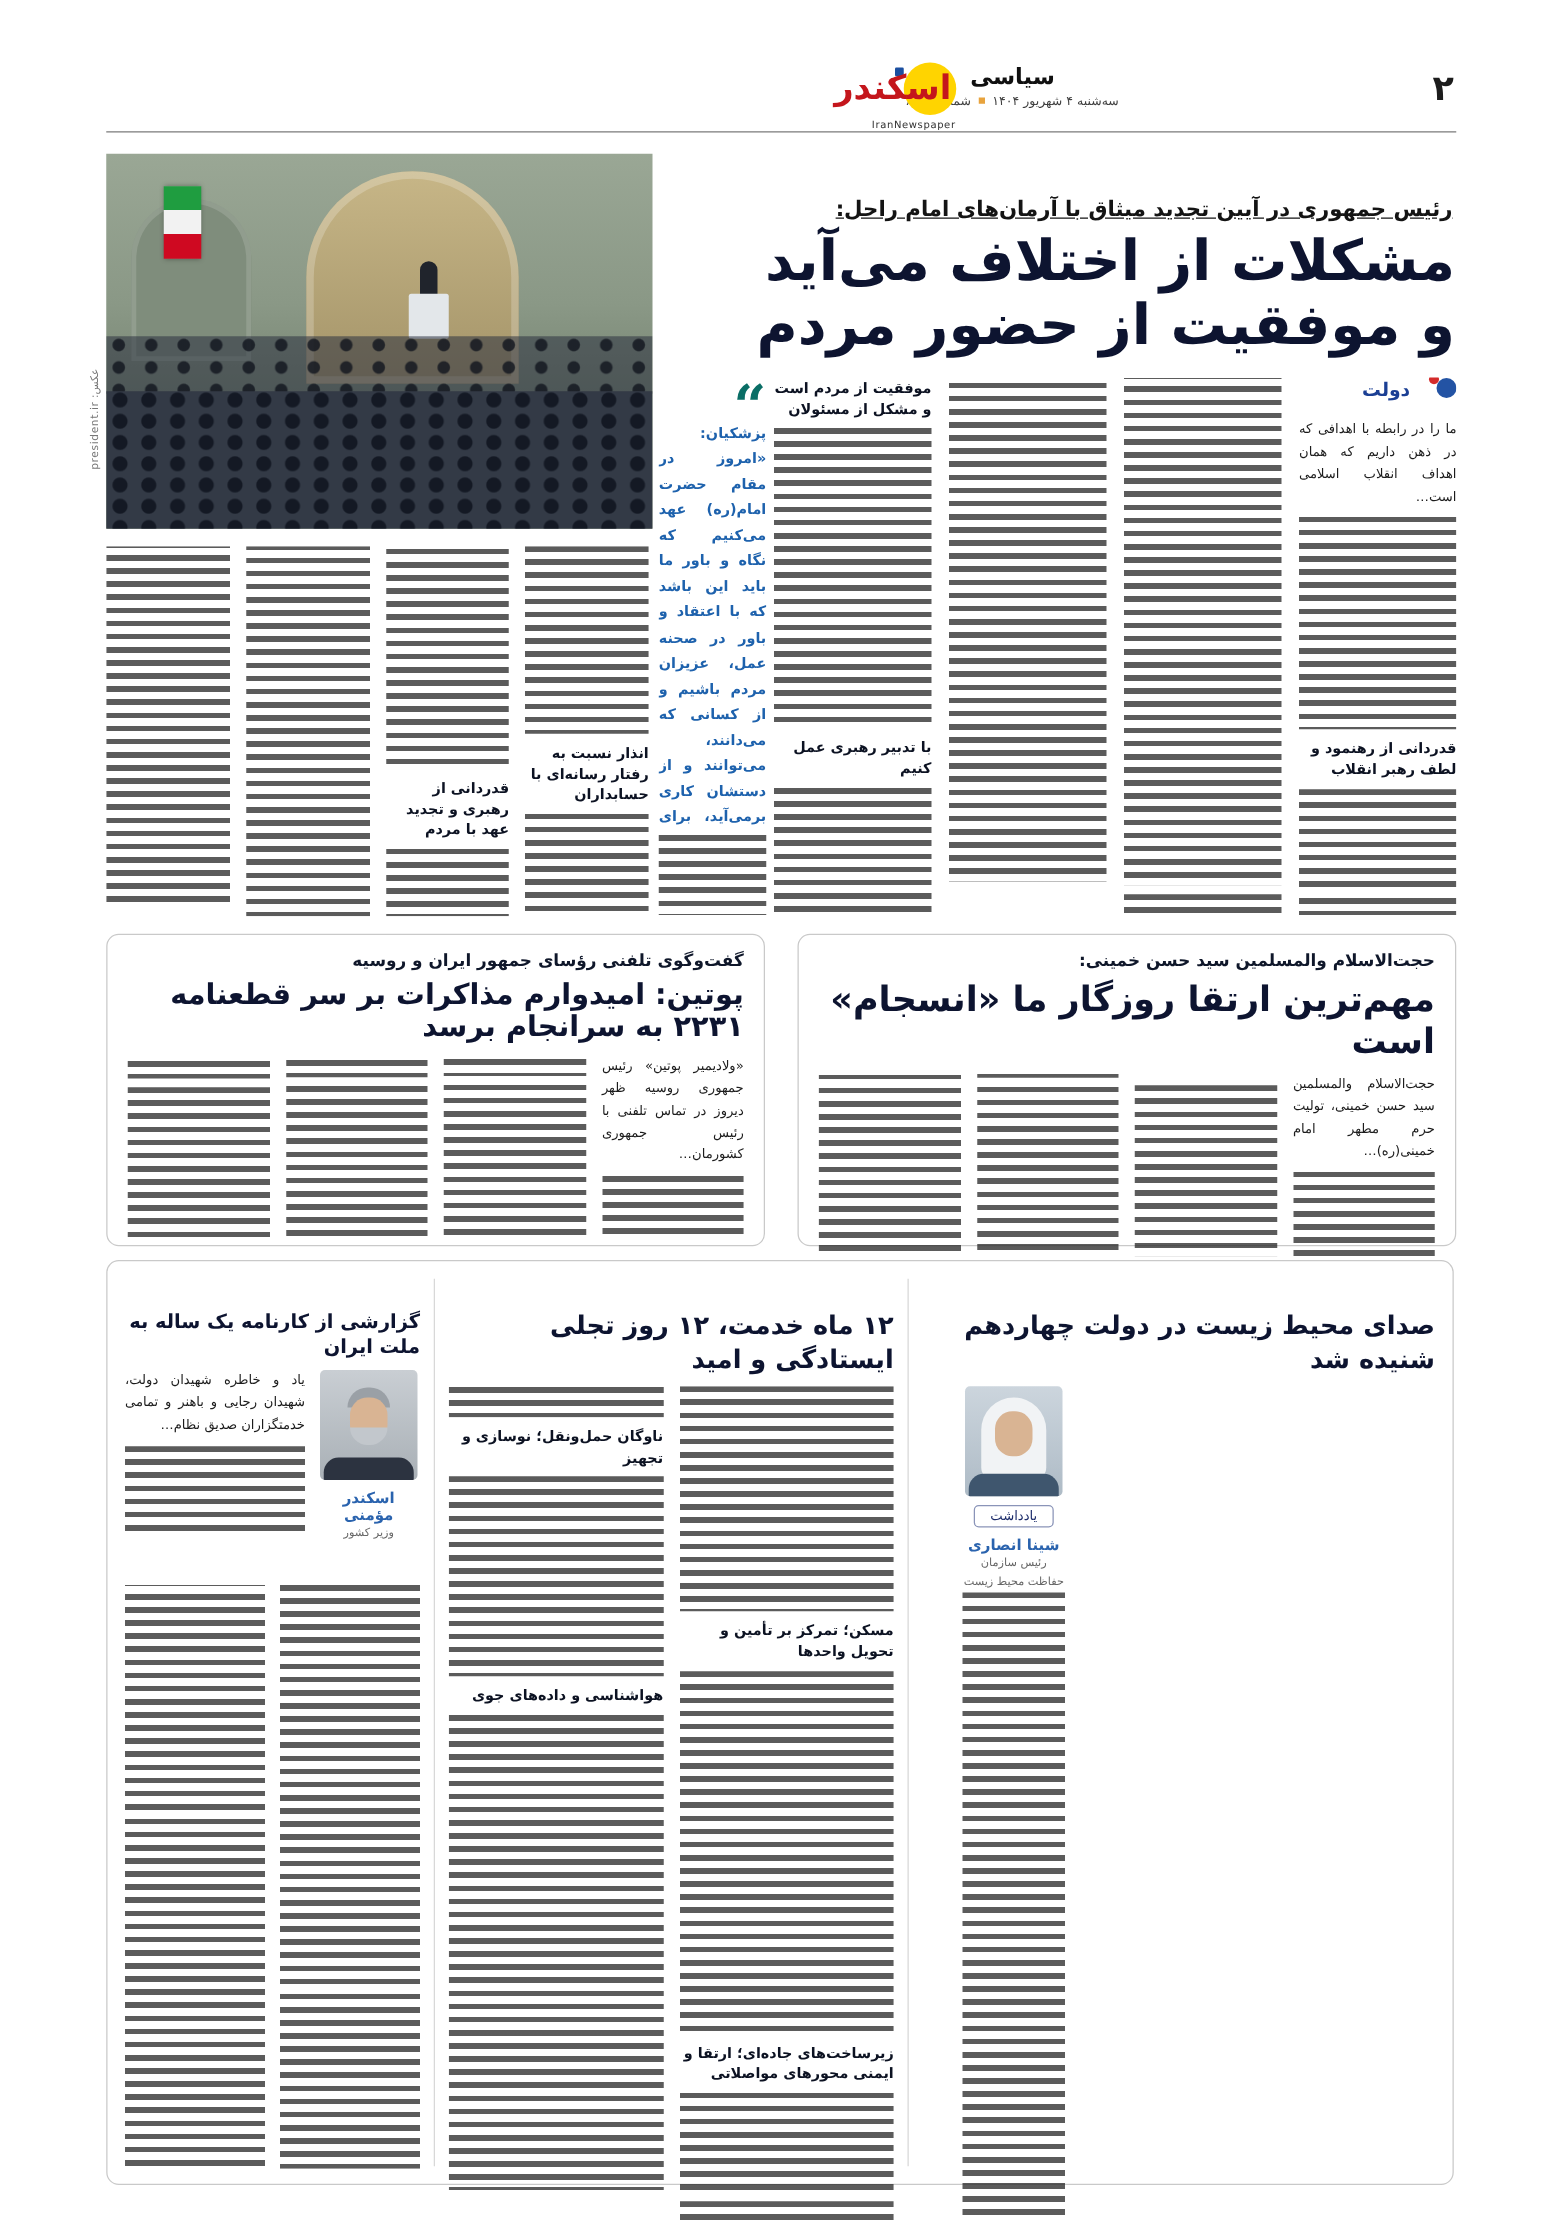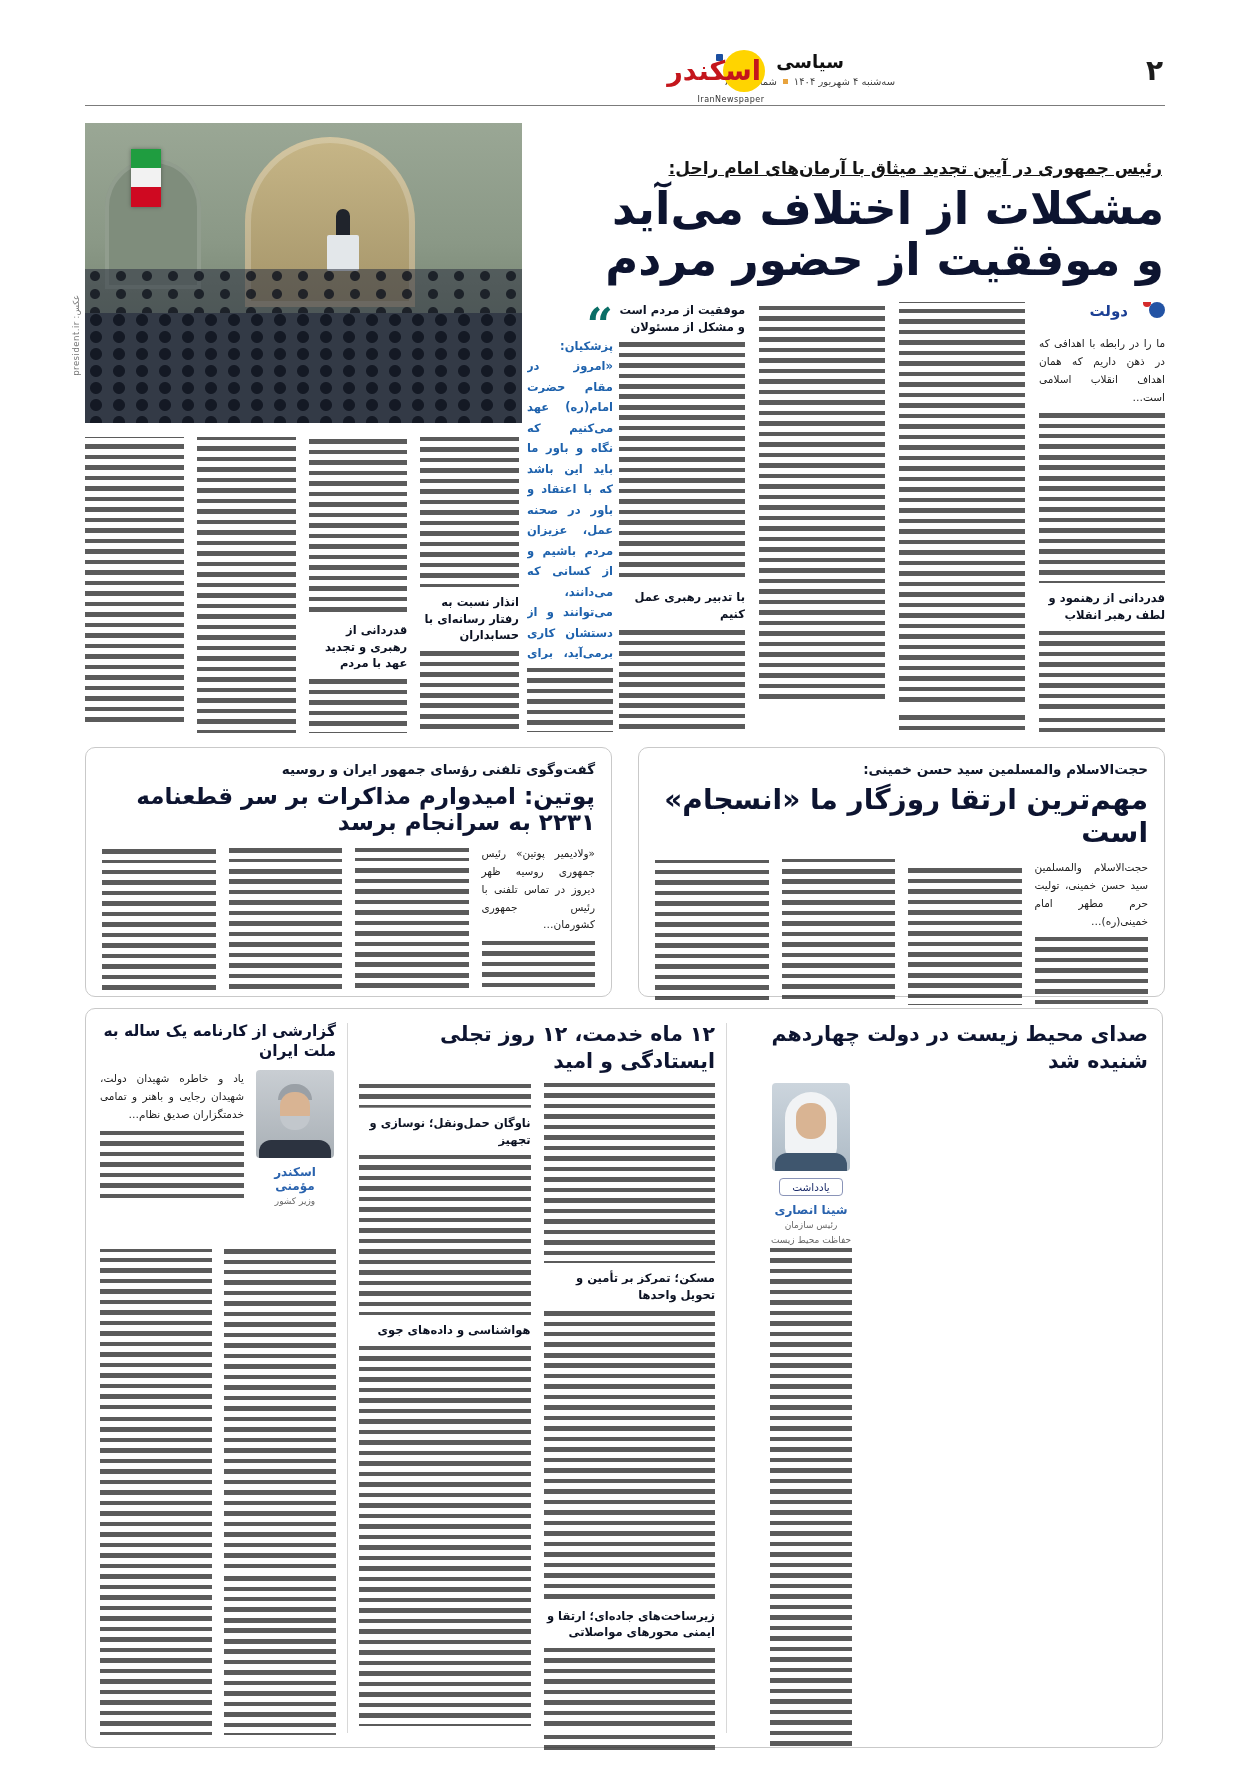--- a/index.html
+++ b/index.html
@@ -185,21 +185,21 @@
   
   .bbox {
     position: absolute; left: 85px; top: 1008px;
     width: 1078px; height: 740px;
     border: 1px solid #c9c9c9; border-radius: 10px;
     padding: 12px 14px;
     background: #fff;
     display: flex;
   }
   .vdiv { width: 1px; background: #d8d8d8; margin: 2px 11px; flex: 0 0 auto; }
-  .bart { display: flex; flex-direction: column; }
+  .bart { display: flex; flex-direction: column; margin-top: 26px; }
   .bart.env { width: 410px; align-items: flex-end; }
   .bart.roads { width: 356px; }
   .bart.interior { flex: 1; }
   .bhl { color: #0d1430; font-weight: bold; line-height: 1.3; margin-bottom: 9px; }
   .bhl-env, .bhl-roads { font-size: 20.5px; }
   .bhl-int { font-size: 15.5px; }
   .art-body { display: flex; gap: 10px; height: 672px; }
   .rail {
     width: 82px; flex: 0 0 auto;
     display: flex; flex-direction: column; align-items: center; gap: 1px;

